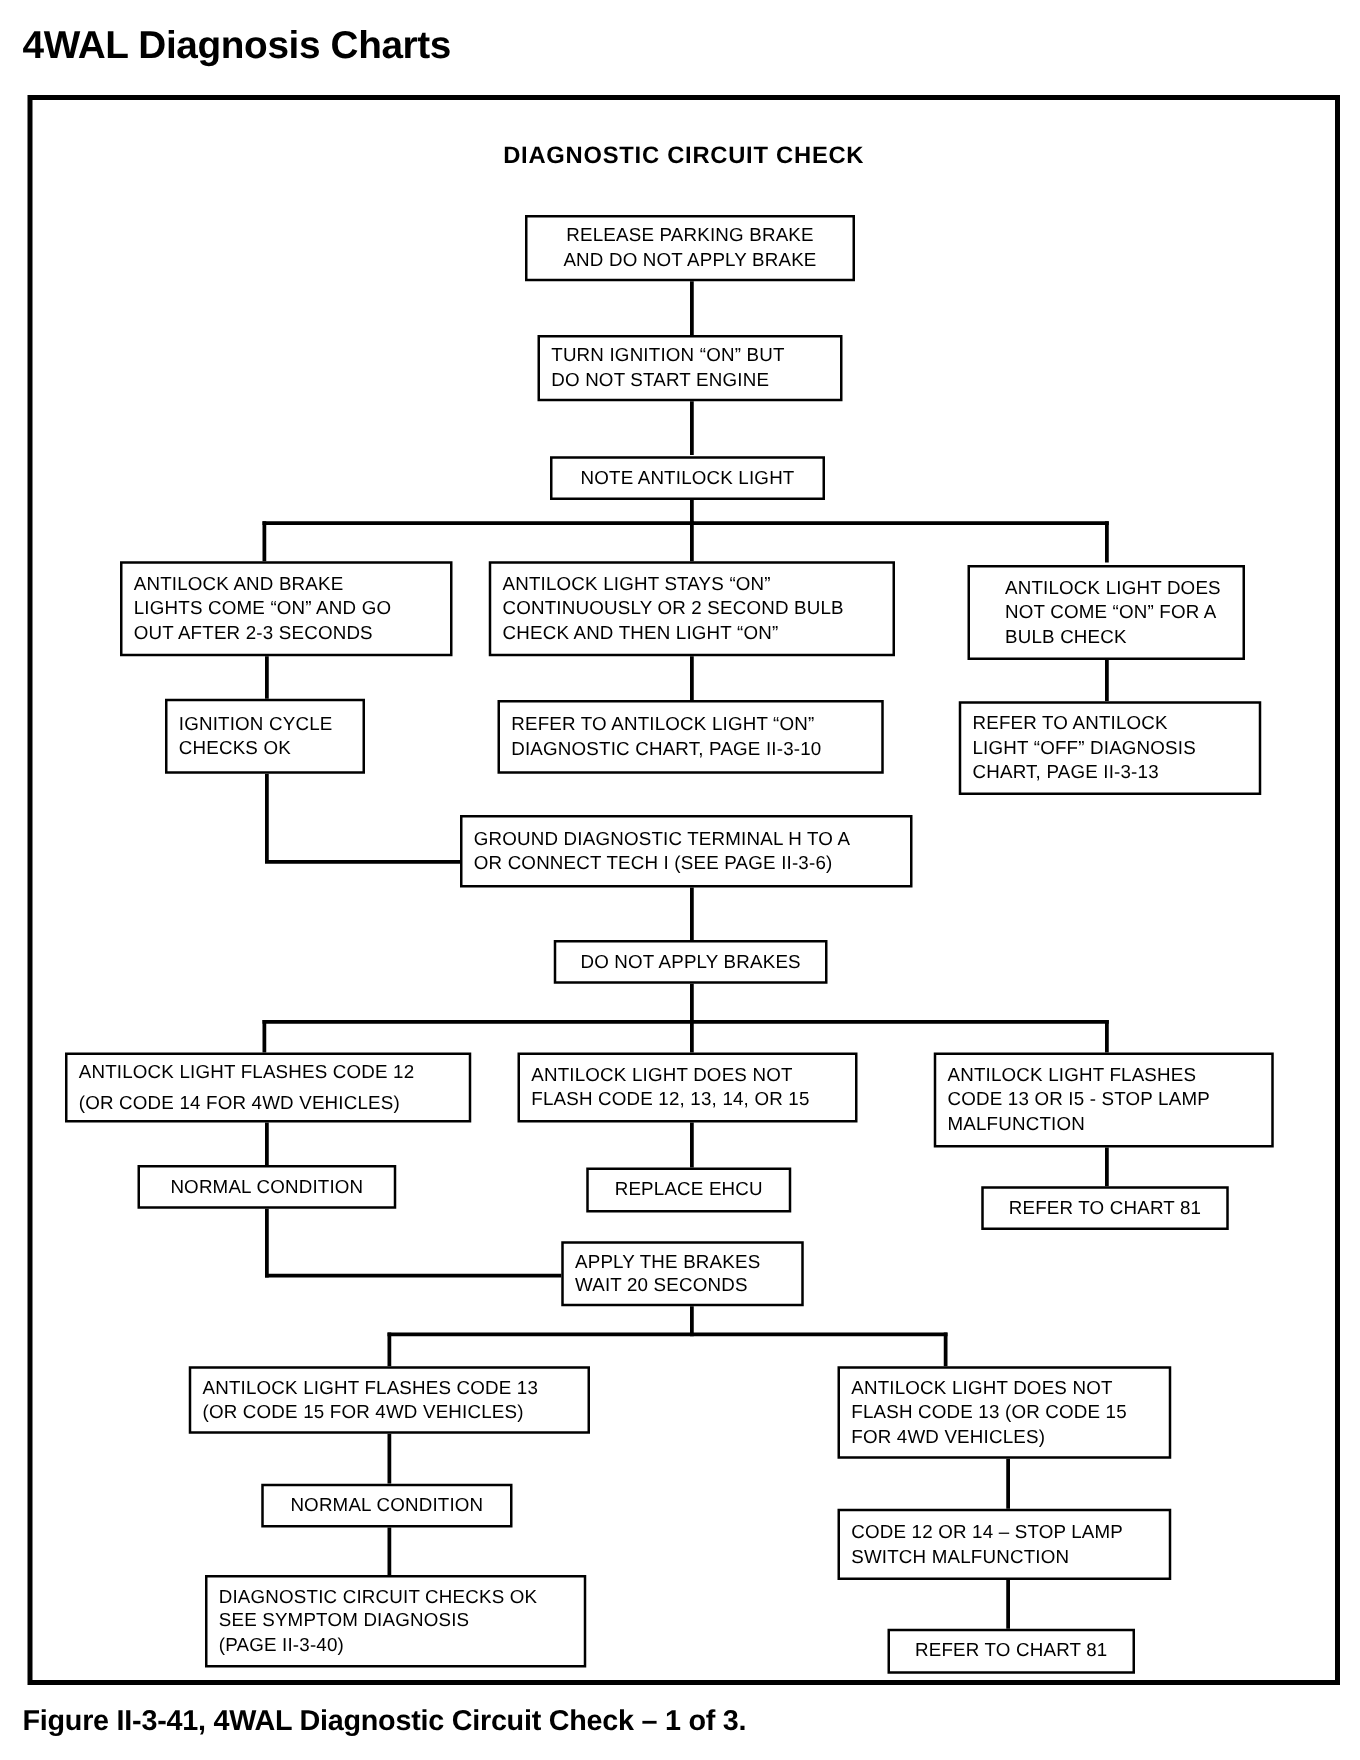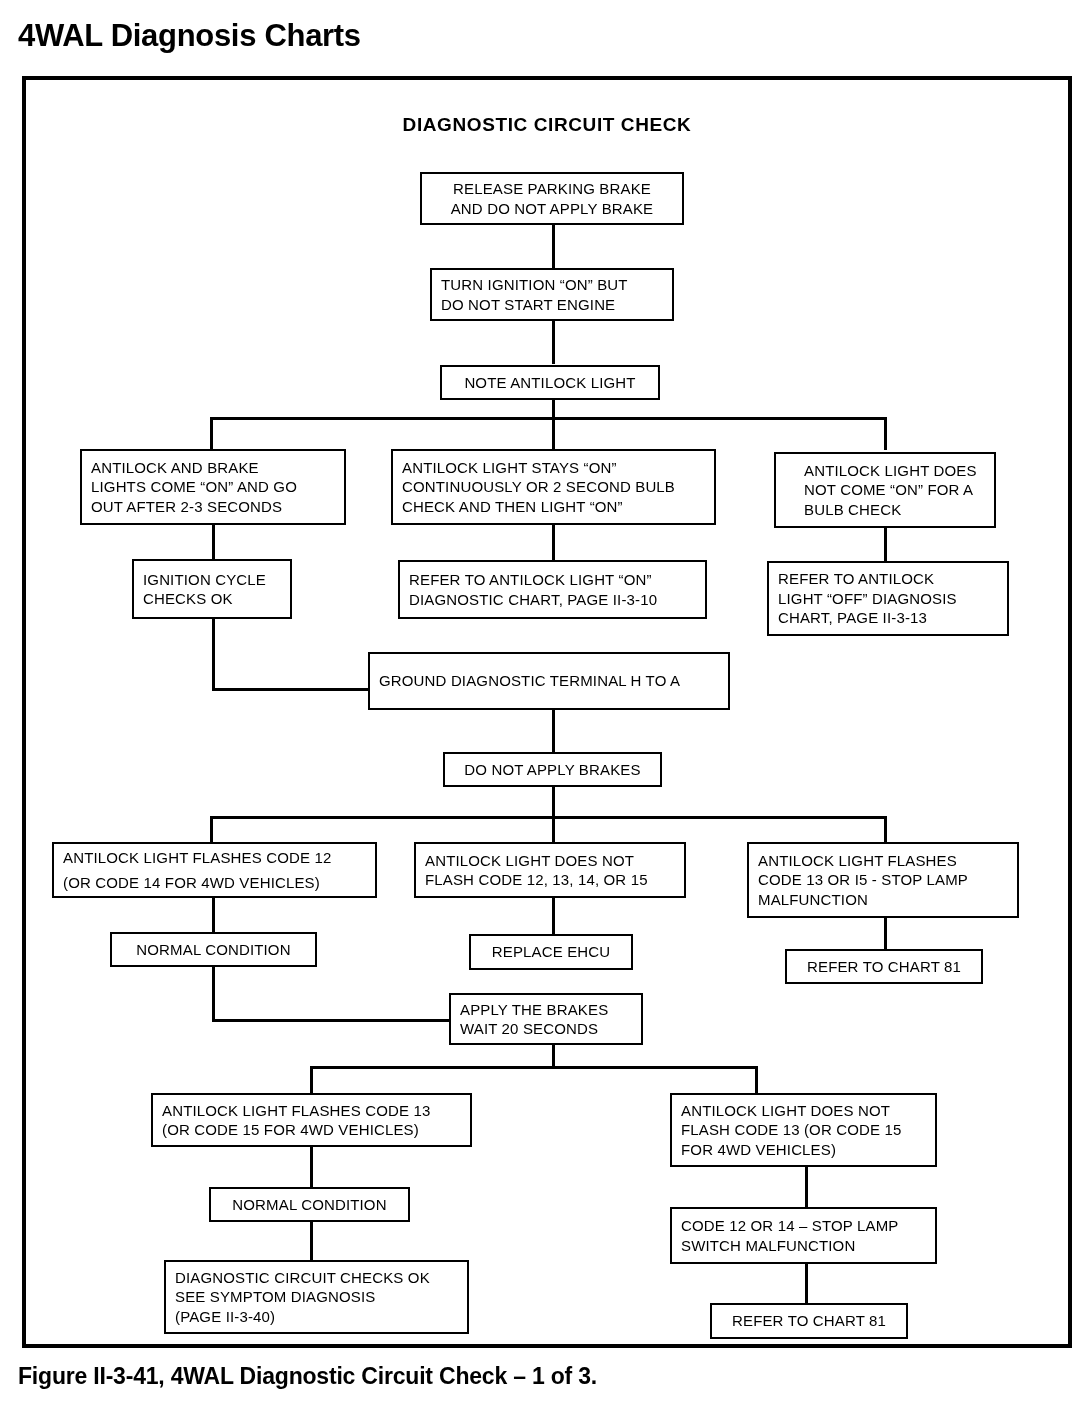--- a/index.html
+++ b/index.html
@@ -147,21 +147,21 @@
 
   <div class="node" style="left:430px; top:268px; width:244px; height:53px;">
     <div class="line">TURN IGNITION “ON” BUT</div>
     <div class="line">DO NOT START ENGINE</div>
   </div>
 
   <div class="node center" style="left:440px; top:365px; width:220px; height:35px;">
     <div class="line">NOTE ANTILOCK LIGHT</div>
   </div>
 
-  <div class="node" style="left:80px; top:449px; width:266px; height:76px;">
+  <div class="node" style="left:96px; top:449px; width:266px; height:76px;">
     <div class="line">ANTILOCK AND BRAKE</div>
     <div class="line">LIGHTS COME “ON” AND GO</div>
     <div class="line">OUT AFTER 2-3 SECONDS</div>
   </div>
 
   <div class="node" style="left:391px; top:449px; width:325px; height:76px;">
     <div class="line">ANTILOCK LIGHT STAYS “ON”</div>
     <div class="line">CONTINUOUSLY OR 2 SECOND BULB</div>
     <div class="line">CHECK AND THEN LIGHT “ON”</div>
   </div>
@@ -183,20 +183,21 @@
   </div>
 
   <div class="node" style="left:767px; top:561px; width:242px; height:75px;">
     <div class="line">REFER TO ANTILOCK</div>
     <div class="line">LIGHT “OFF” DIAGNOSIS</div>
     <div class="line">CHART, PAGE II-3-13</div>
   </div>
 
   <div class="node" style="left:368px; top:652px; width:362px; height:58px;">
     <div class="line">GROUND DIAGNOSTIC TERMINAL H TO A</div>
+    <div class="line">OR CONNECT TECH I (SEE PAGE II-3-6)</div>
   </div>
 
   <div class="node center" style="left:443px; top:752px; width:219px; height:35px;justify-content:center;">
     <div class="line">DO NOT APPLY BRAKES</div>
   </div>
 
   <div class="node" style="left:52px; top:842px; width:325px; height:56px;justify-content:space-between;">
     <div class="line">ANTILOCK LIGHT FLASHES CODE 12</div>
     <div class="line">(OR CODE 14 FOR 4WD VEHICLES)</div>
   </div>

